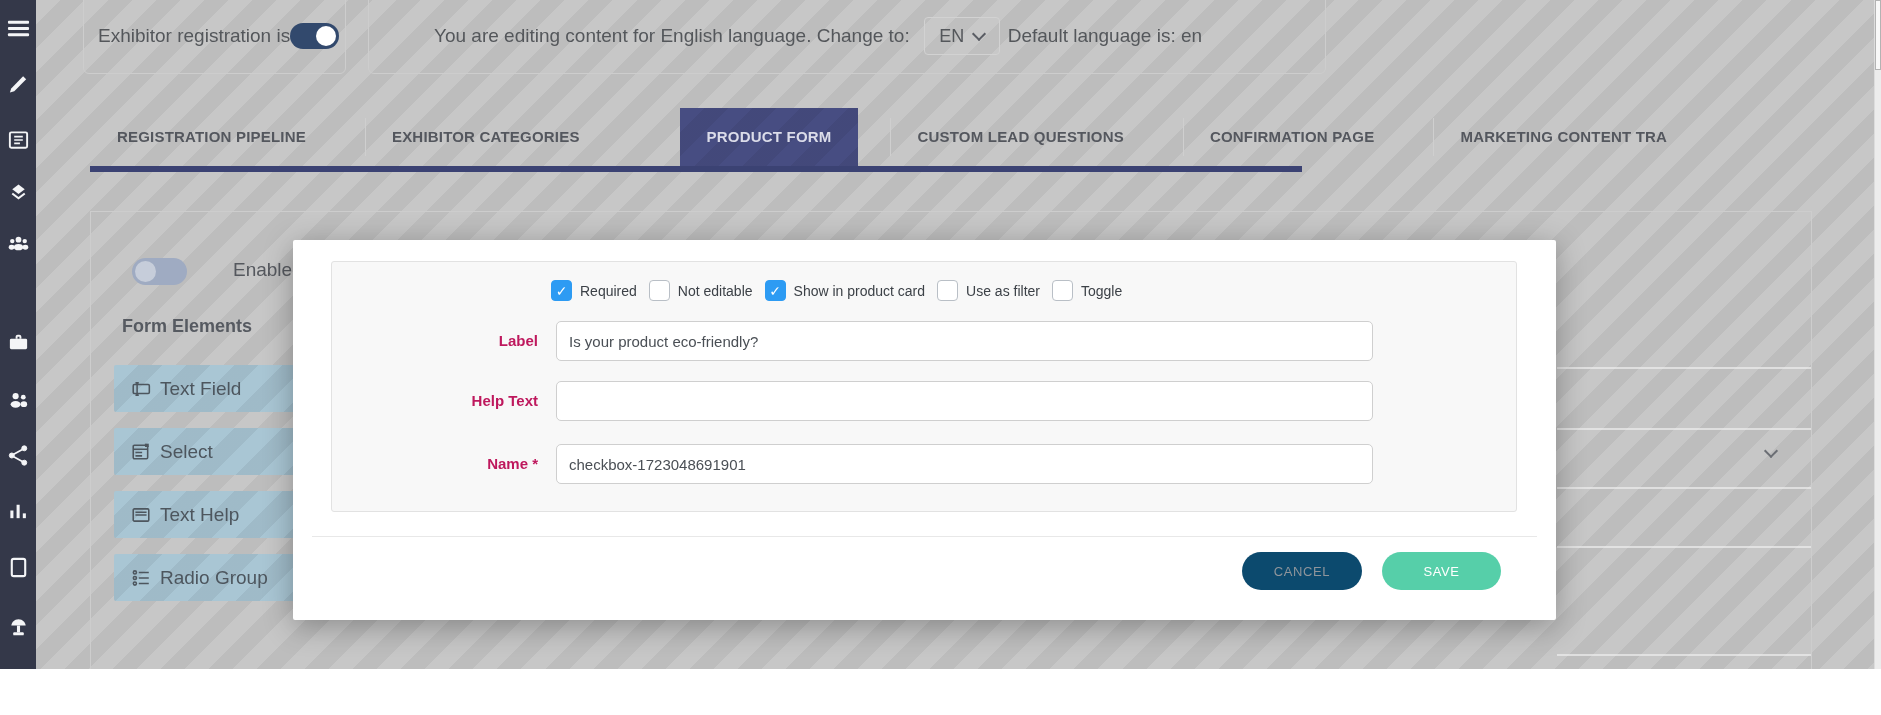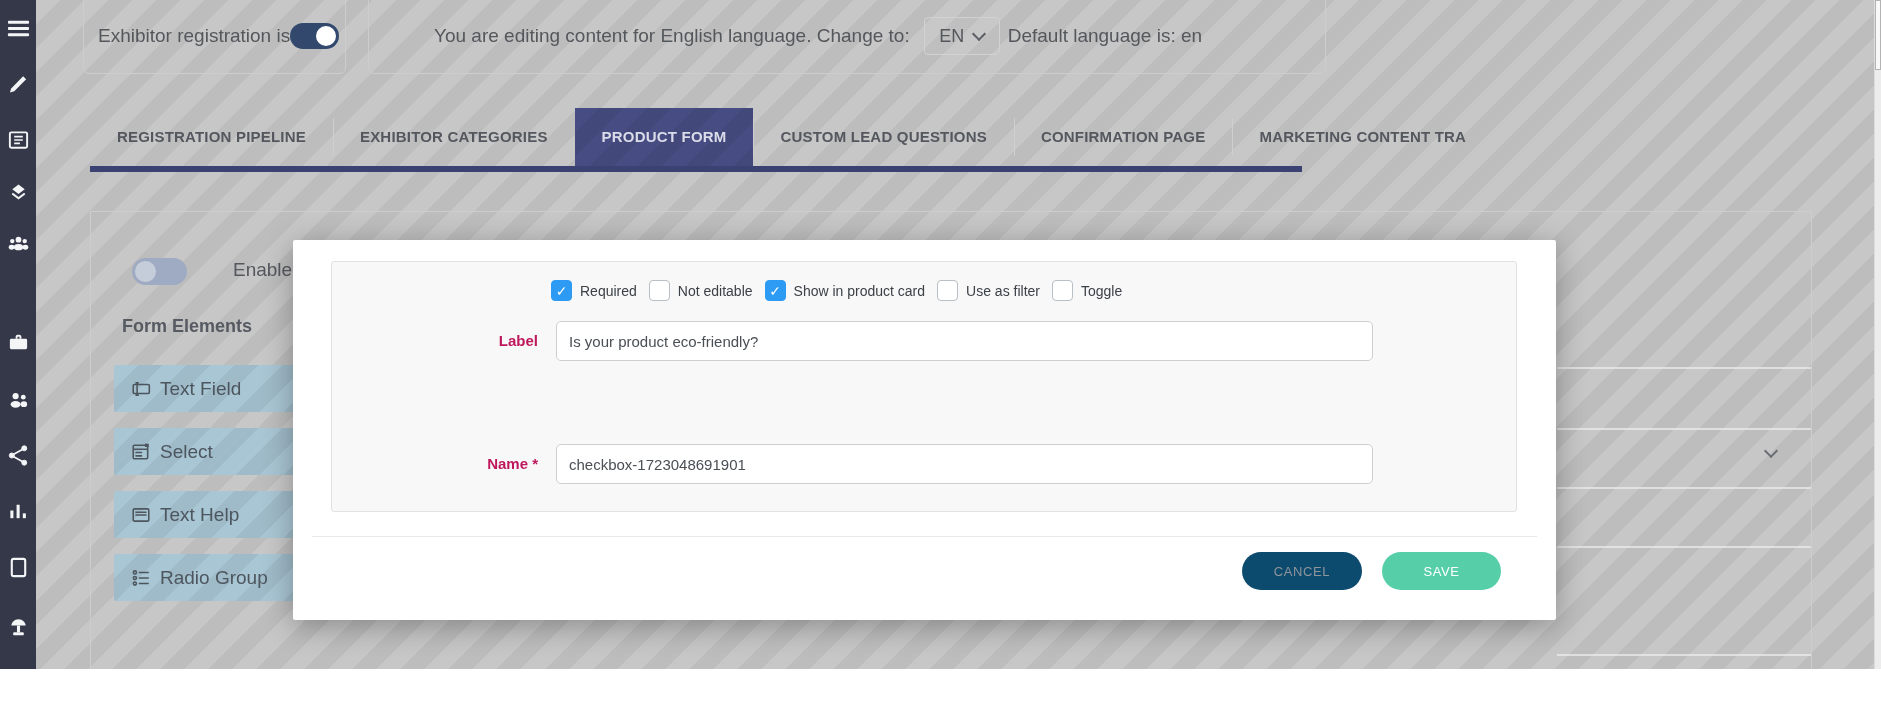--- a/index.html
+++ b/index.html
@@ -32,24 +32,24 @@
   .toggle{position:relative;border-radius:14px;cursor:pointer;flex:none;}
   .toggle .knob{position:absolute;border-radius:50%;top:3px;}
   .toggle-top{width:49px;height:26px;background:#a9b4c9;}
   .toggle-top .knob{width:20px;height:20px;left:3px;background:#cdd3df;}
   .toggle-top.on{background:#32496d;}
   .toggle-top.on .knob{left:auto;right:3px;background:#ffffff;}
   .toggle-enable{position:absolute;left:96px;top:258px;width:55px;height:27px;background:#9fabc2;border-radius:15px;}
   .toggle-enable .knob{width:21px;height:21px;left:3px;background:#c6cdda;}
 
   
-  .tabs{position:absolute;left:54px;top:108px;height:58px;display:flex;white-space:nowrap;width:1784px;overflow:hidden;}
+  .tabs{position:absolute;left:54px;top:108px;height:58px;display:flex;white-space:nowrap;width:1784px;overflow:hidden;gap:32px;}
   .tab{padding:0 27px;line-height:58px;font-size:15px;font-weight:700;color:#54575e;letter-spacing:.2px;cursor:pointer;position:relative;}
   .tab + .tab::before{content:"";position:absolute;left:0;top:10px;height:38px;width:1px;background:#cfcfcf;}
-  .tab.active{background-color:#474d82;color:#dbdce9;}
+  .tab.active{background-color:#474d82;color:#dbdce9;margin-left:41px;}
   .tab.active::before{display:none;}
   .tabs-underline{position:absolute;left:54px;top:166px;width:1212px;height:6px;background:#3b4273;}
 
   
   .panel{position:absolute;left:54px;top:211px;width:1722px;height:504px;border:1px solid #cdcdcd;border-bottom:none;box-sizing:border-box;}
   .enable-label{position:absolute;left:197px;top:259px;font-size:19px;color:#55585e;}
   .form-title{position:absolute;left:86px;top:316px;font-size:18px;font-weight:700;color:#565a61;}
 
   .el-btn{position:absolute;left:78px;width:386px;height:47px;background-color:#a9c6d4;border-radius:2px;
           display:flex;align-items:center;padding-left:17px;box-sizing:border-box;gap:9px;
@@ -278,20 +278,24 @@
         <span class="cb-item">
           <span class="cb">✓</span>
           <span class="cb-label">Toggle</span>
         </span>
       </div>
 
       <div class="f-row row-label">
         <span class="f-label">Label</span>
         <input class="f-input" type="text" value="Is your product eco-friendly?" style="">
       </div>
+      <div class="f-row row-help">
+        <span class="f-label">Help Text</span>
+        <input class="f-input" type="text" value="" style="">
+      </div>
       <div class="f-row row-name">
         <span class="f-label">Name *</span>
         <input class="f-input" type="text" value="checkbox-1723048691901" style="">
       </div>
     </div>
 
     <div class="modal-divider"></div>
     <button class="btn btn-cancel">CANCEL</button>
     <button class="btn btn-save">SAVE</button>
   </div>

